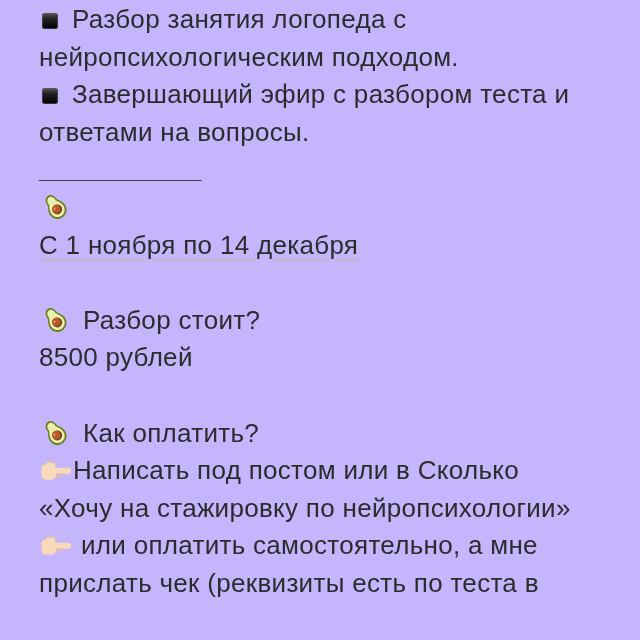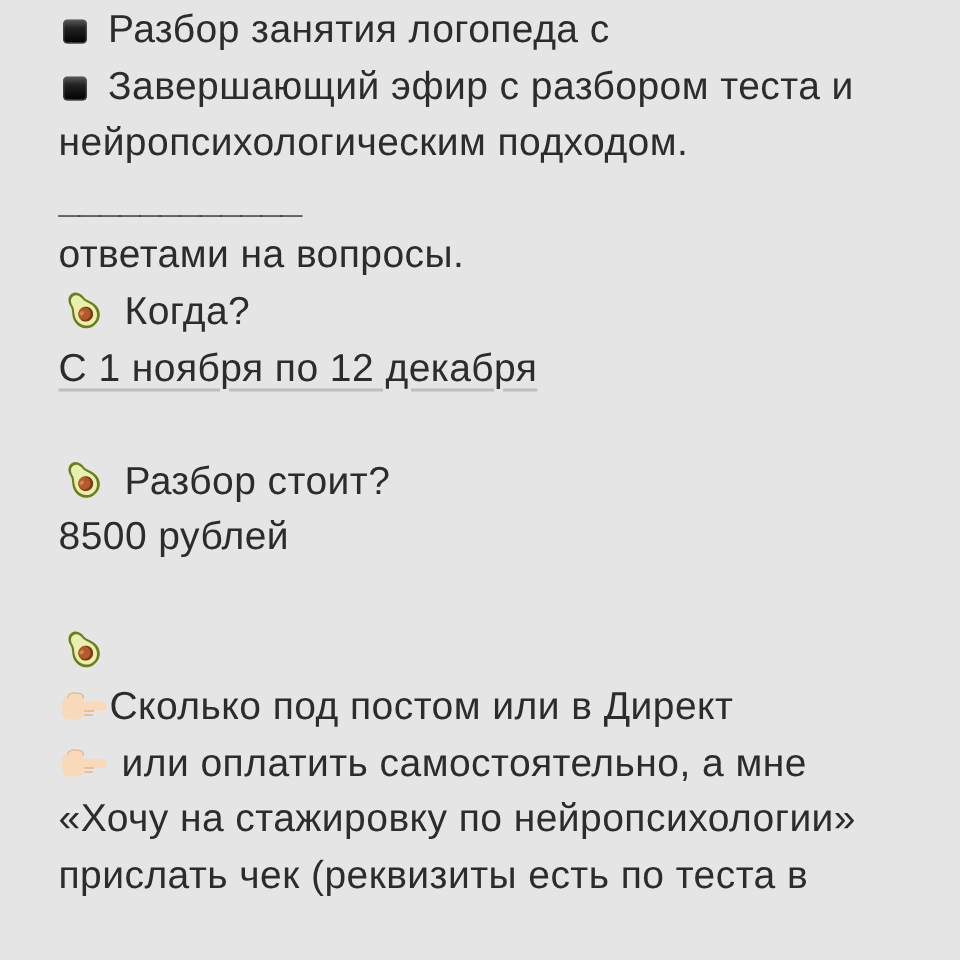--- a/index.html
+++ b/index.html
@@ -4,21 +4,21 @@
 <style>
   html, body {
     margin: 0;
     padding: 0;
     background: #ffffff;
   }
   .page {
     position: relative;
     width: 640px;
     height: 640px;
-    background: #e5e5e5;
+    background: #c4b5fd;
     box-sizing: border-box;
     padding: 1px 30px 0 39px;
     overflow: hidden;
     font-family: "Liberation Sans", "DejaVu Sans", sans-serif;
     font-size: 26px;
     letter-spacing: 0.3px;
     color: #2c2c2c;
   }
   .line {
     height: 37.6px;
@@ -90,54 +90,54 @@
         <rect x="20.5" y="20" width="7.5" height="1.7" rx="0.85" fill="#eabf95"></rect>
       </g>
     </g>
   </defs>
 </svg>
 
 <div class="page">
 
   <div class="line"><span class="sq"></span><span>Разбор занятия логопеда с</span></div>
 
+  <div class="line"><span>нейропсихологическим подходом.</span></div>
+
   <div class="line"><span class="sq"></span><span>Завершающий эфир с разбором теста и</span></div>
 
-  <div class="line"><span>нейропсихологическим подходом.</span></div>
+  <div class="line"><span>ответами на вопросы.</span></div>
 
   <div class="line divider">____________</div>
 
-  <div class="line"><span>ответами на вопросы.</span></div>
-
   <div class="line"><svg class="avo" viewBox="0 0 40 40">
         <use href="#avocado-shape"></use>
-      </svg><span>Когда?</span></div>
+      </svg></div>
 
-  <div class="line"><span class="datelink">С 1 ноября по 12 декабря</span></div>
+  <div class="line"><span class="datelink">С 1 ноября по 14 декабря</span></div>
 
   <div class="line"><span></span></div>
 
   <div class="line"><svg class="avo" viewBox="0 0 40 40">
         <use href="#avocado-shape"></use>
       </svg><span>Разбор стоит?</span></div>
 
   <div class="line"><span>8500 рублей</span></div>
 
   <div class="line"><span></span></div>
 
   <div class="line"><svg class="avo" viewBox="0 0 40 40">
         <use href="#avocado-shape"></use>
-      </svg></div>
+      </svg><span>Как оплатить?</span></div>
 
   <div class="line"><svg class="finger tight" viewBox="0 0 40 28">
         <use href="#finger-shape"></use>
-      </svg><span>Сколько под постом или в Директ</span></div>
+      </svg><span>Написать под постом или в Сколько</span></div>
+
+  <div class="line"><span>«Хочу на стажировку по нейропсихологии»</span></div>
 
   <div class="line"><svg class="finger gap" viewBox="0 0 40 28">
         <use href="#finger-shape"></use>
       </svg><span>или оплатить самостоятельно, а мне</span></div>
-
-  <div class="line"><span>«Хочу на стажировку по нейропсихологии»</span></div>
 
   <div class="line"><span>прислать чек (реквизиты есть по теста в</span></div>
 
 
 </div>
 
 </body></html>

